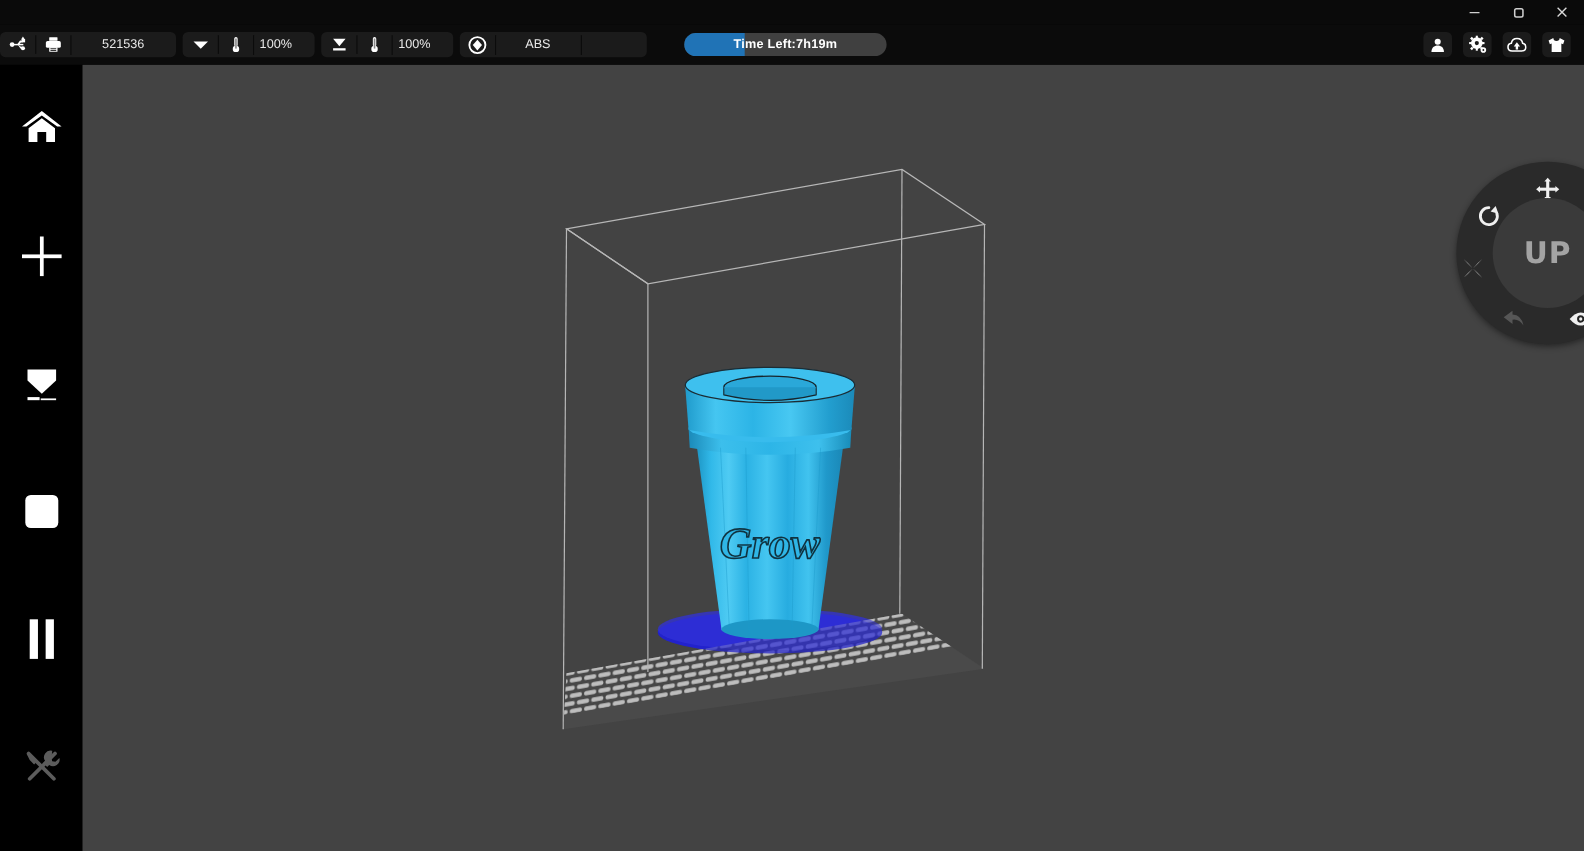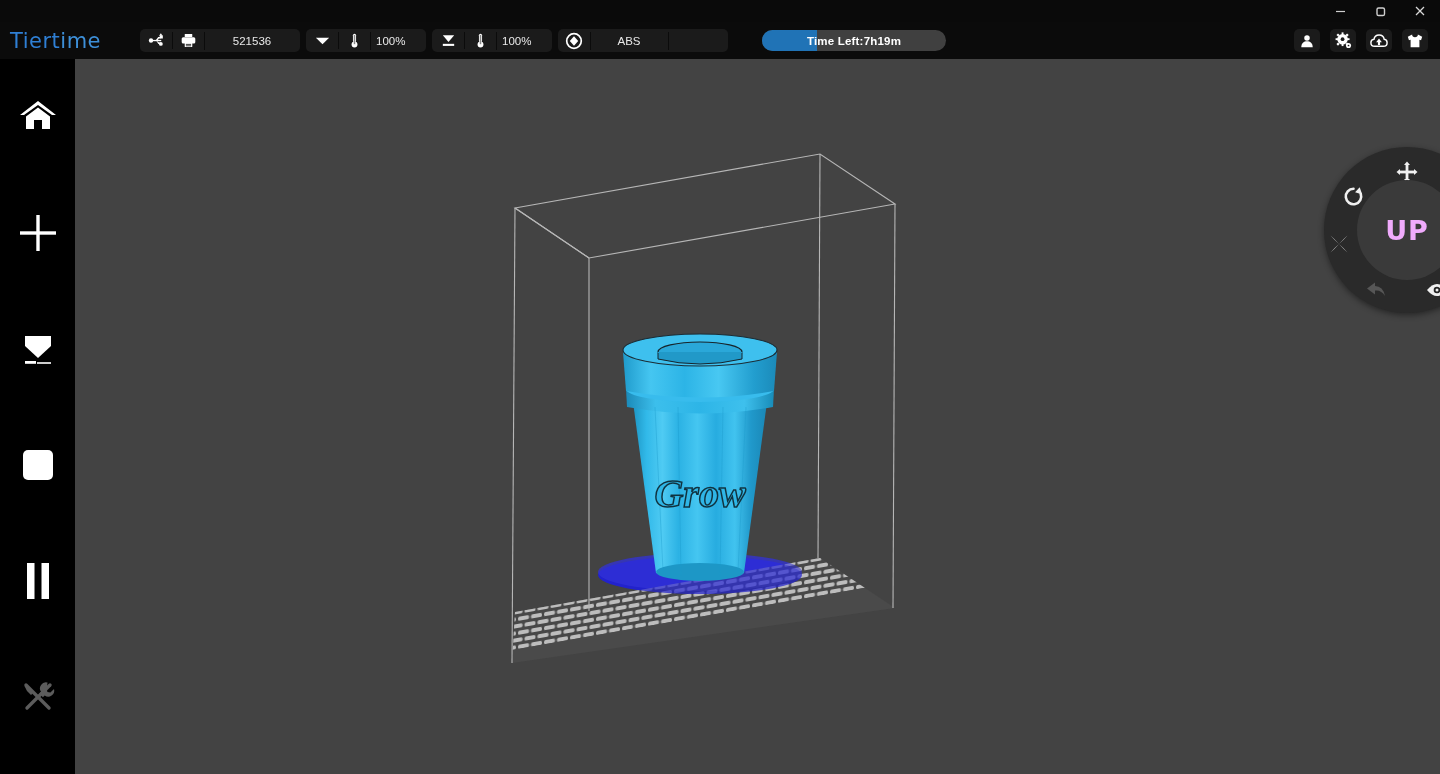--- a/index.html
+++ b/index.html
@@ -96,21 +96,21 @@
   .navwheel .outer{
     position:absolute; inset:0; border-radius:50%; background:#2a2a2a;
     box-shadow:0 2px 6px rgba(0,0,0,.45);
   }
   .navwheel .inner{
     position:absolute; left:33px; top:33px; width:100px; height:100px;
     border-radius:50%; background:#3a3a3a;
     display:flex; align-items:center; justify-content:center;
   }
   .navwheel .uplabel{
-    color:#f0abfc; font-size:27px; font-weight:bold; letter-spacing:1px;
+    color:#a3a3a3; font-size:27px; font-weight:bold; letter-spacing:1px;
     font-family:"DejaVu Sans", sans-serif;
   }
   .wicon{
     position:absolute; width:26px; height:26px;
     display:flex; align-items:center; justify-content:center;
   }
   .w-move { left:70px;  top:12px; }
   .w-rot  { left:16px;  top:36px; }
   .w-mirror{left:2px;   top:84px; }
   .w-undo { left:39px;  top:130px;}
@@ -135,24 +135,20 @@
     <div class="winbtn close">
       <svg width="14" height="14" viewBox="0 0 14 14">
           <line x1="3" y1="3" x2="11" y2="11" stroke="#d8d8d8" stroke-width="1.25"></line>
           <line x1="11" y1="3" x2="3" y2="11" stroke="#d8d8d8" stroke-width="1.25"></line>
         </svg>
     </div>
   </div>
 
   <div class="toolbar">
 
-    <div class="logo">
-      <span>Tiert</span>
-        <span class="lg2">ime</span>
-    </div>
 
     <div class="tgroup">
       <div class="tcell ico">
         <svg width="17" height="17" viewBox="0 0 18 18">
           <circle cx="3.2" cy="9" r="2.3" fill="#fff"></circle>
           <rect x="3" y="8.35" width="11" height="1.4" fill="#fff"></rect>
           <path d="M8 9 L10.8 5.2 L13.3 5.2 L13.3 7 L11.6 7 L9.6 9.6 Z" fill="#fff"></path>
           <rect x="12.4" y="3.6" width="3.3" height="3.3" fill="#fff"></rect>
           <path d="M8.6 9 L11 12.6 L13.2 12.6 L13.2 11 L11.8 11 Z" fill="#fff"></path>
           <circle cx="13.6" cy="12.6" r="2" fill="#fff"></circle>

